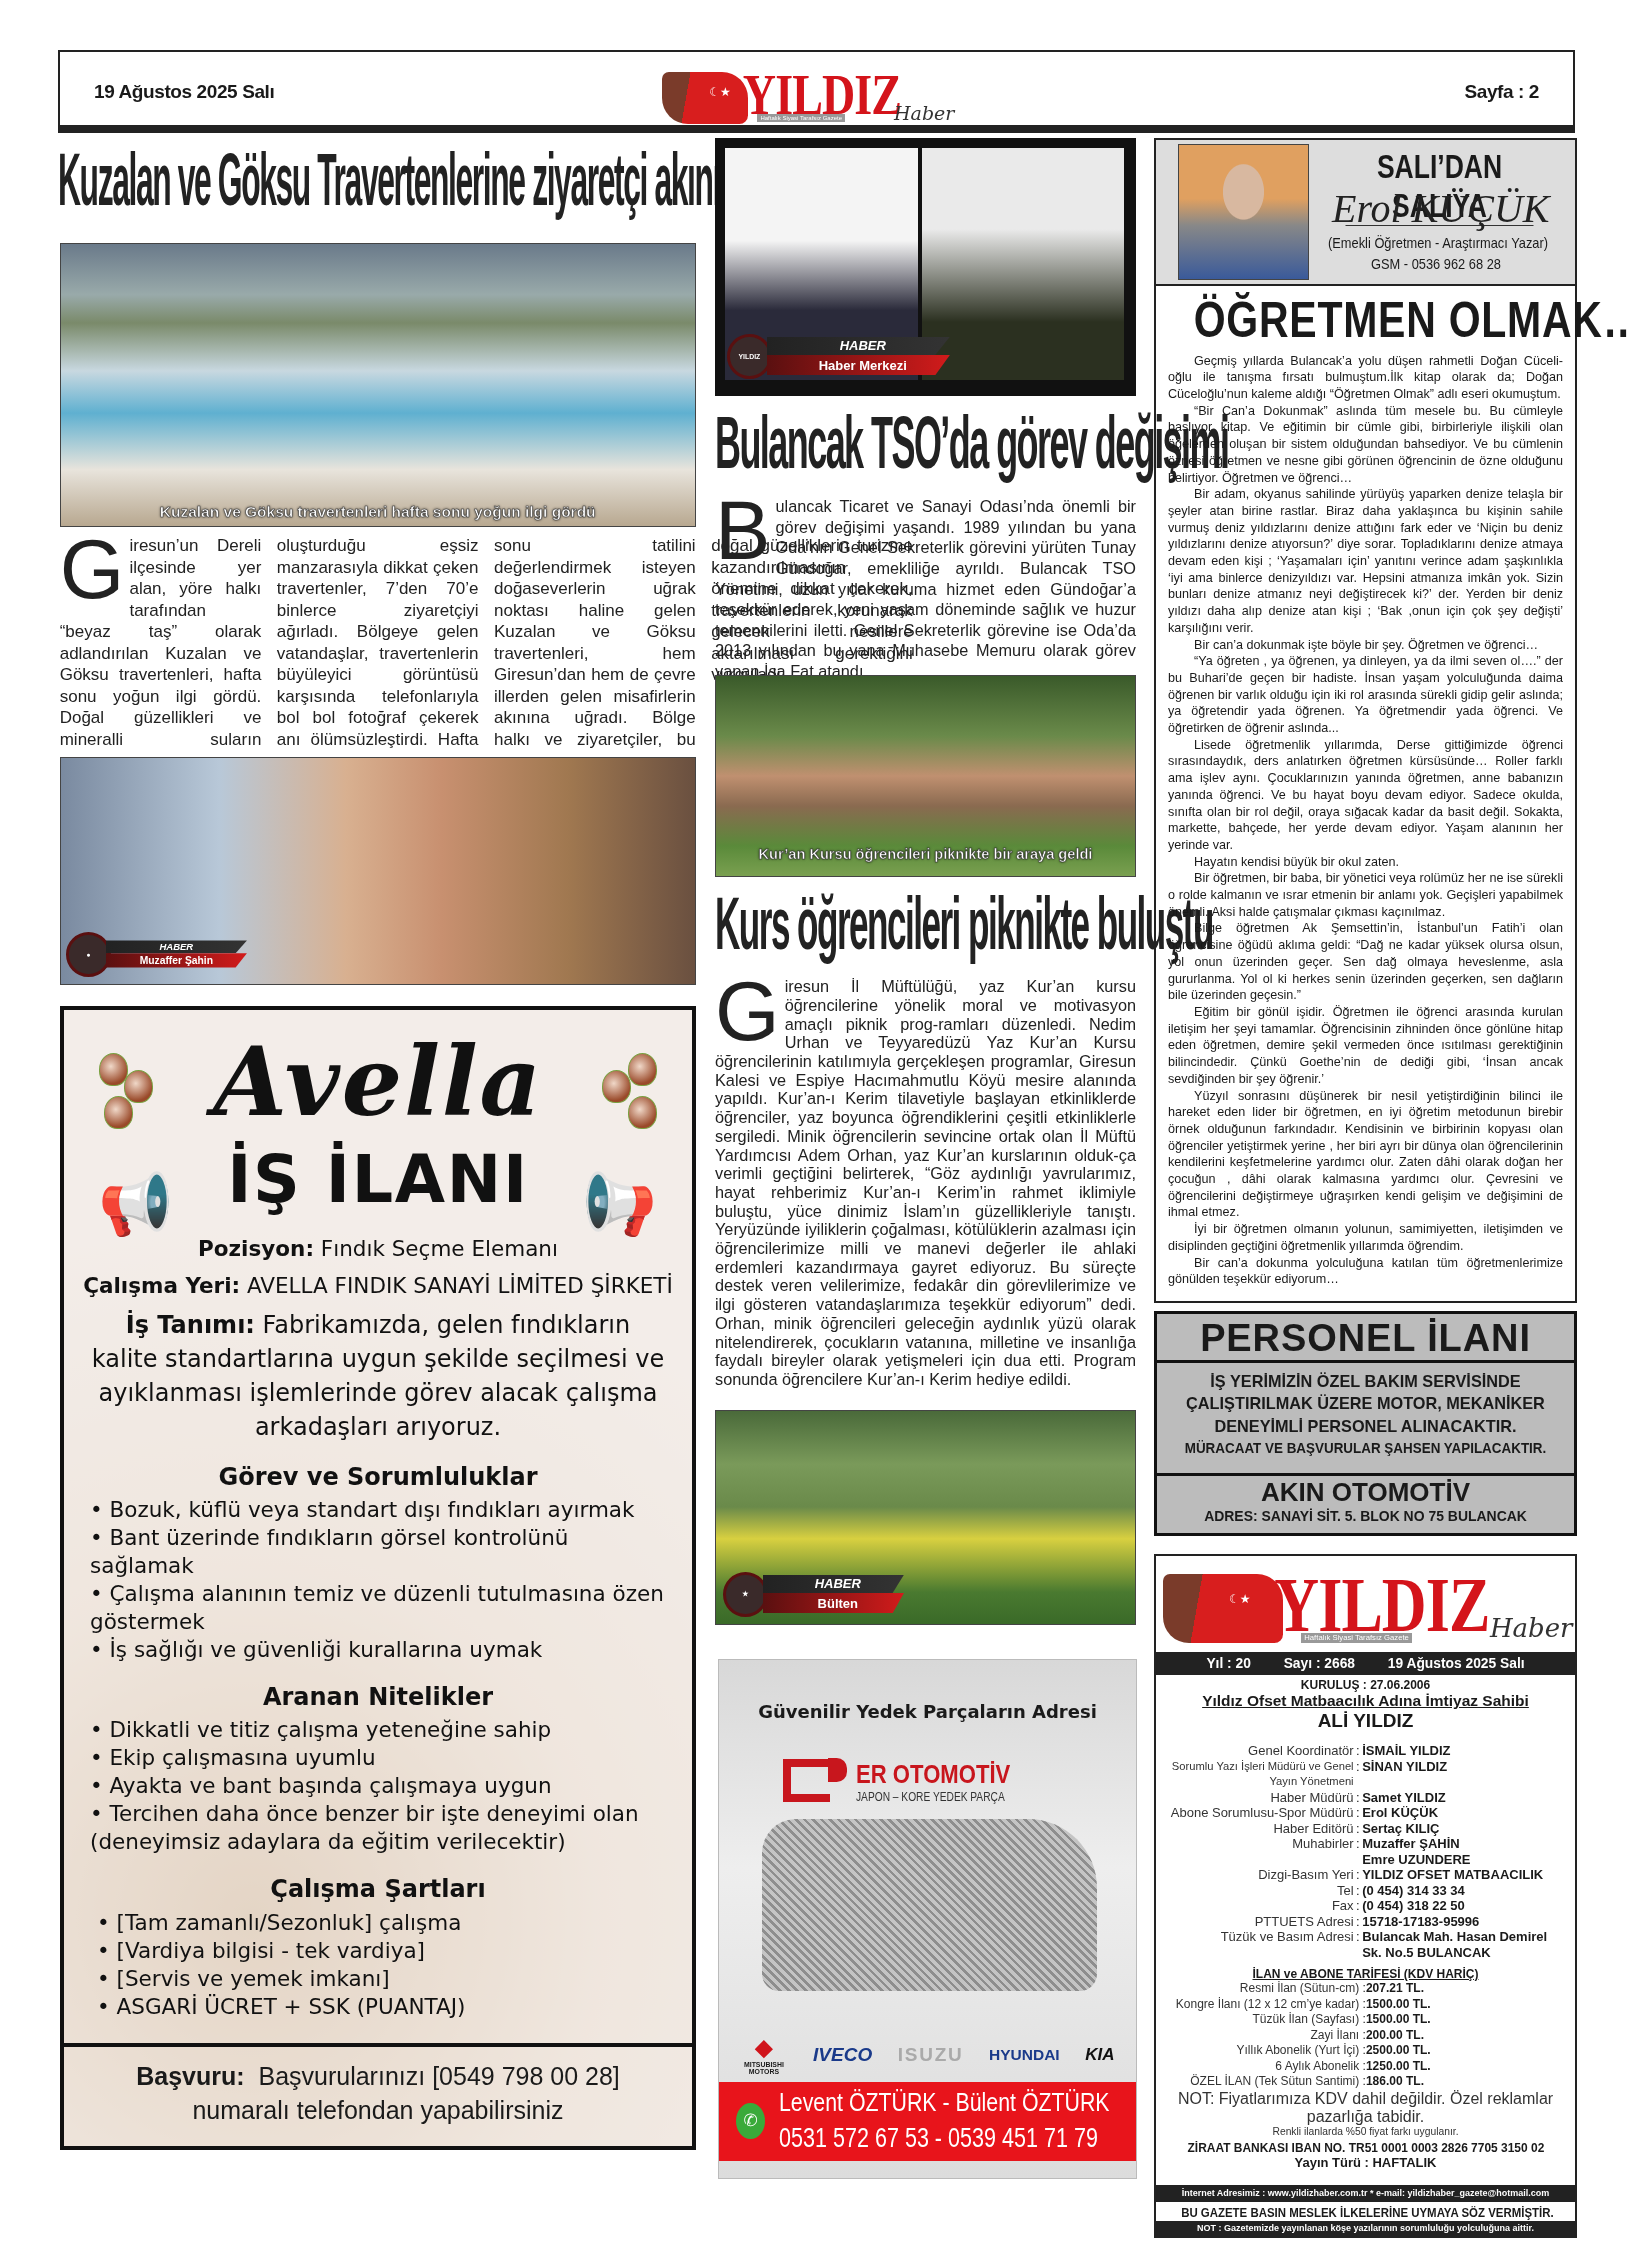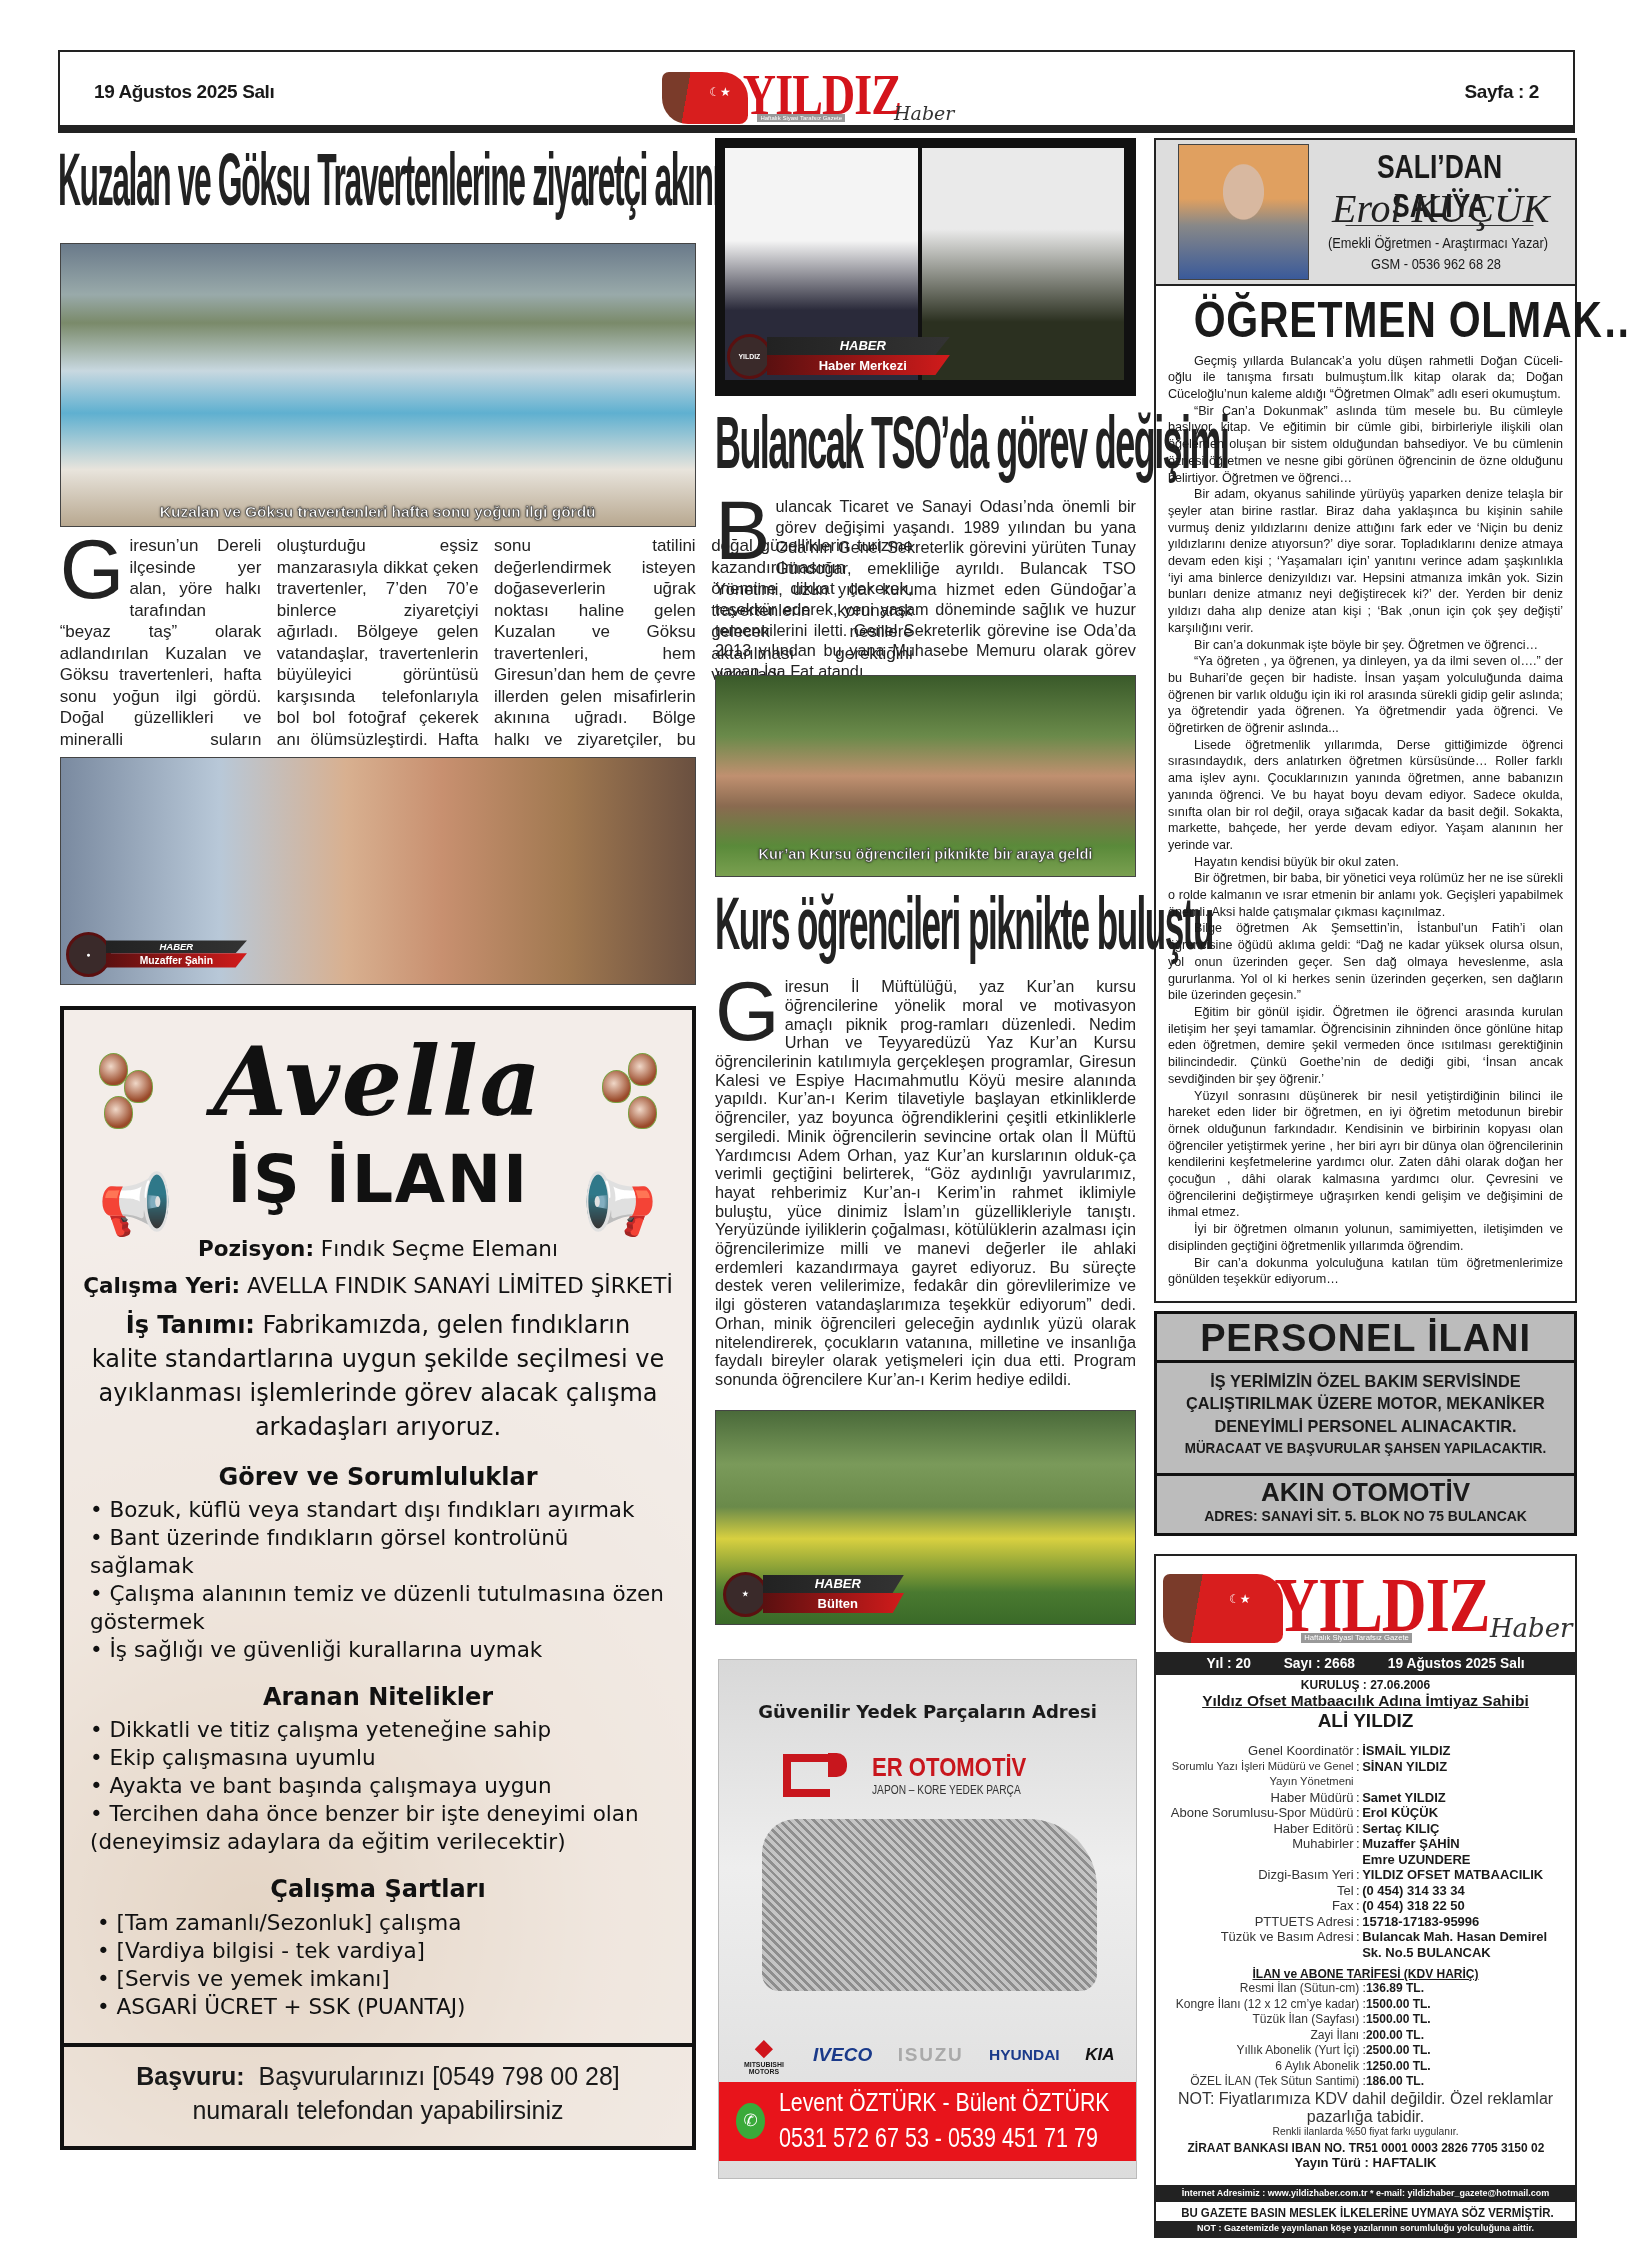--- a/index.html
+++ b/index.html
@@ -126,21 +126,21 @@
       <div class="bars">
         <div class="b1">HABER</div>
         <div class="b2">Bülten</div>
       </div>
     </div>
   </div>
 </div>
 
 <div class="abs" style="left:718px; top:1659px; width:419px; height:520px; background: linear-gradient(180deg,#d8d8d8,#eeeeee 40%,#dcdcdc); border:0.9px solid #bbb;">
   <div style="position:absolute; top:41px; left:0; right:0; text-align:center; font-weight:bold; font-size:18px; font-family:'DejaVu Sans',sans-serif;">Güvenilir Yedek Parçaların Adresi</div>
-  <div style="position:absolute; top:92px; left:64px; display:flex; align-items:flex-end;gap:16px;">
+  <div style="position:absolute; top:99px; left:64px; display:flex; align-items:flex-start;">
     <div style="width:47px; height:43px; border:8.6px solid #c8161d; border-right:none; position:relative;">
         <div style="position:absolute; right:-17px; top:-8.6px; width:19px; height:24px; background:#c8161d; border-radius:0 10.3px 10.3px 0;"></div>
       </div>
     <div style="margin-left:26px;">
       <div style="color:#c8161d; font-weight:bold; font-size:26px; transform:scaleX(0.85); transform-origin:left;">ER OTOMOTİV</div>
       <div style="font-size:12px; color:#333; transform:scaleX(0.85); transform-origin:left;">JAPON – KORE YEDEK PARÇA</div>
     </div>
   </div>
   <div style="position:absolute; top:159px; left:43px; width:335px; height:172px; background: repeating-linear-gradient(45deg,#777 0 2.6px,#bbb 2.6px 6px); border-radius:34px 69px 17px 17px; opacity:0.8;"></div>
   <div style="position:absolute; top:374px; left:8.6px; right:8.6px; display:flex; justify-content:space-around; align-items:center; font-weight:bold;">
@@ -317,21 +317,21 @@
         <span class="v">15718-17183-95996</span>
       </div>
     <div class="imprint-row">
         <span class="k">Tüzük ve Basım Adresi</span>
         <span class="sep">:</span>
         <span class="v">Bulancak Mah. Hasan Demirel Sk. No.5            BULANCAK</span>
       </div>
   </div>
   <div style="position:absolute; top:411px; left:8.6px; right:8.6px;">
     <div style="text-align:center; font-weight:bold; font-size:12px; text-decoration:underline;">İLAN ve ABONE TARİFESİ (KDV HARİÇ)</div>
-    <div class="tariff-row"><span class="k">Resmi İlan (Sütun-cm)</span>: <span class="v">136.89 TL.</span></div>
+    <div class="tariff-row"><span class="k">Resmi İlan (Sütun-cm)</span>: <span class="v">207.21 TL.</span></div>
     <div class="tariff-row"><span class="k">Kongre İlanı (12 x 12 cm’ye kadar)</span>: <span class="v">1500.00 TL.</span></div>
     <div class="tariff-row"><span class="k">Tüzük İlan (Sayfası)</span>: <span class="v">1500.00 TL.</span></div>
     <div class="tariff-row"><span class="k">Zayi İlanı</span>: <span class="v">200.00 TL.</span></div>
     <div class="tariff-row"><span class="k">Yıllık Abonelik (Yurt İçi)</span>: <span class="v">2500.00 TL.</span></div>
     <div class="tariff-row"><span class="k">6 Aylık Abonelik</span>: <span class="v">1250.00 TL.</span></div>
     <div class="tariff-row"><span class="k">ÖZEL İLAN (Tek Sütun Santimi)</span>: <span class="v">186.00 TL.</span></div>
     <div style="text-align:center; font-size:16px; color:#333;">NOT: Fiyatlarımıza KDV dahil değildir. Özel reklamlar pazarlığa tabidir.</div>
     <div style="text-align:center; font-size:10.3px; color:#333;">Renkli ilanlarda %50 fiyat farkı uygulanır.</div>
     <div style="text-align:center; font-weight:bold; font-size:13px; margin-top:3.4px; transform:scaleX(0.92); white-space:nowrap;">ZİRAAT BANKASI IBAN NO. TR51 0001 0003 2826 7705 3150 02</div>
     <div style="text-align:center; font-weight:bold; font-size:13px;">Yayın Türü : HAFTALIK</div>

